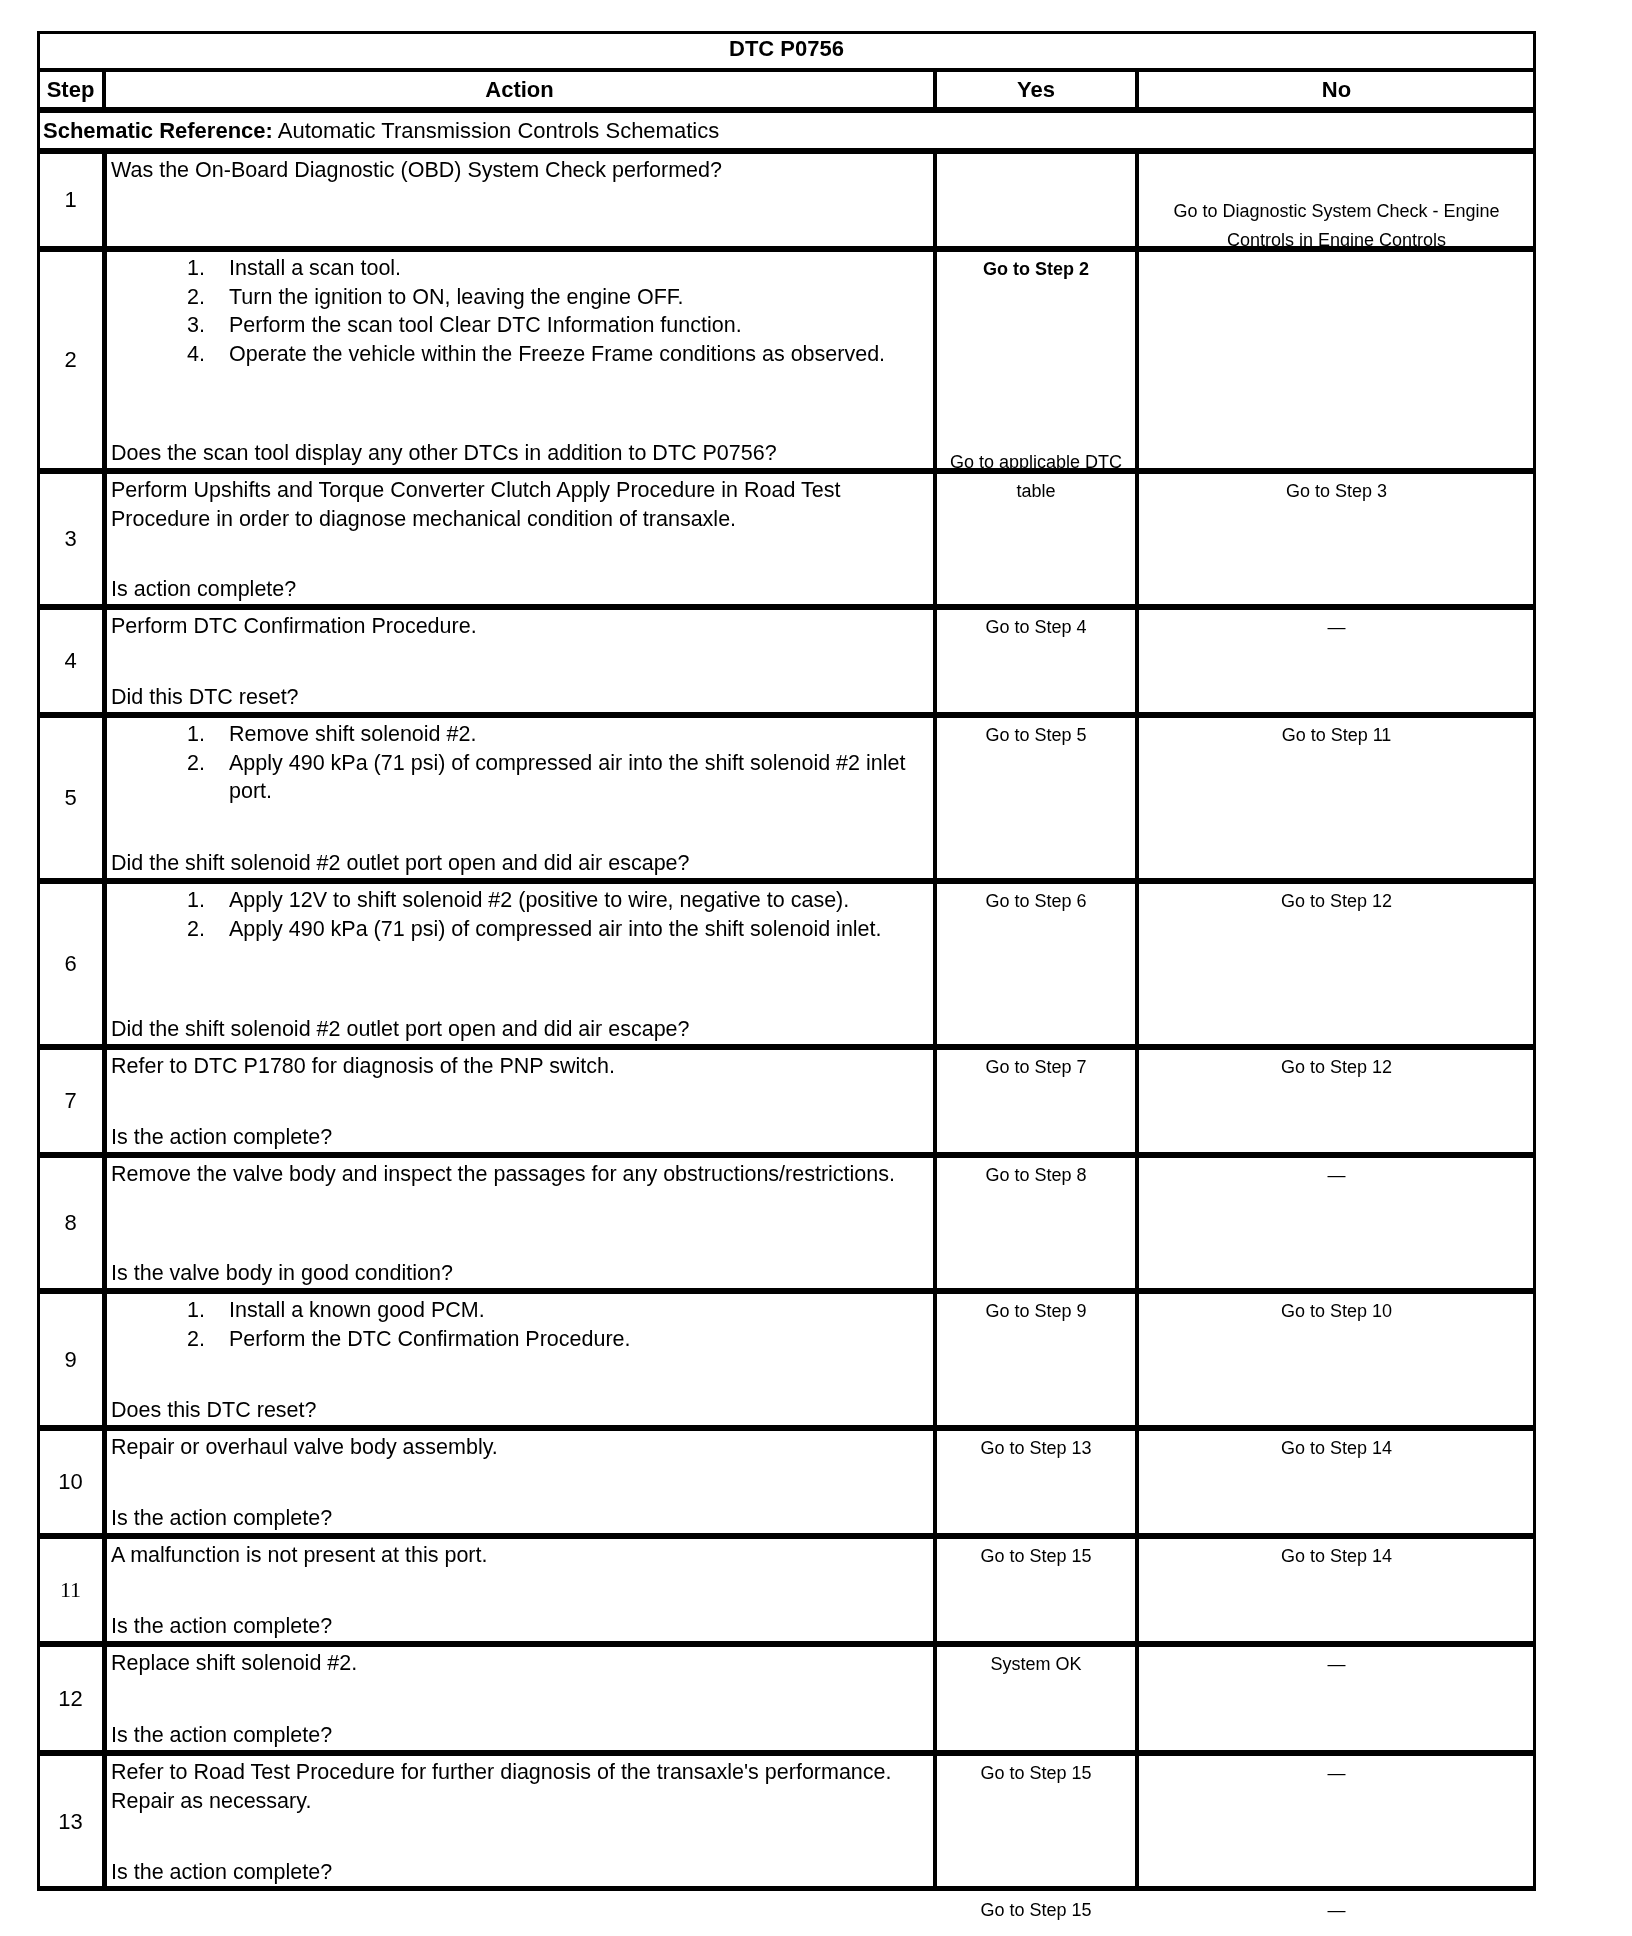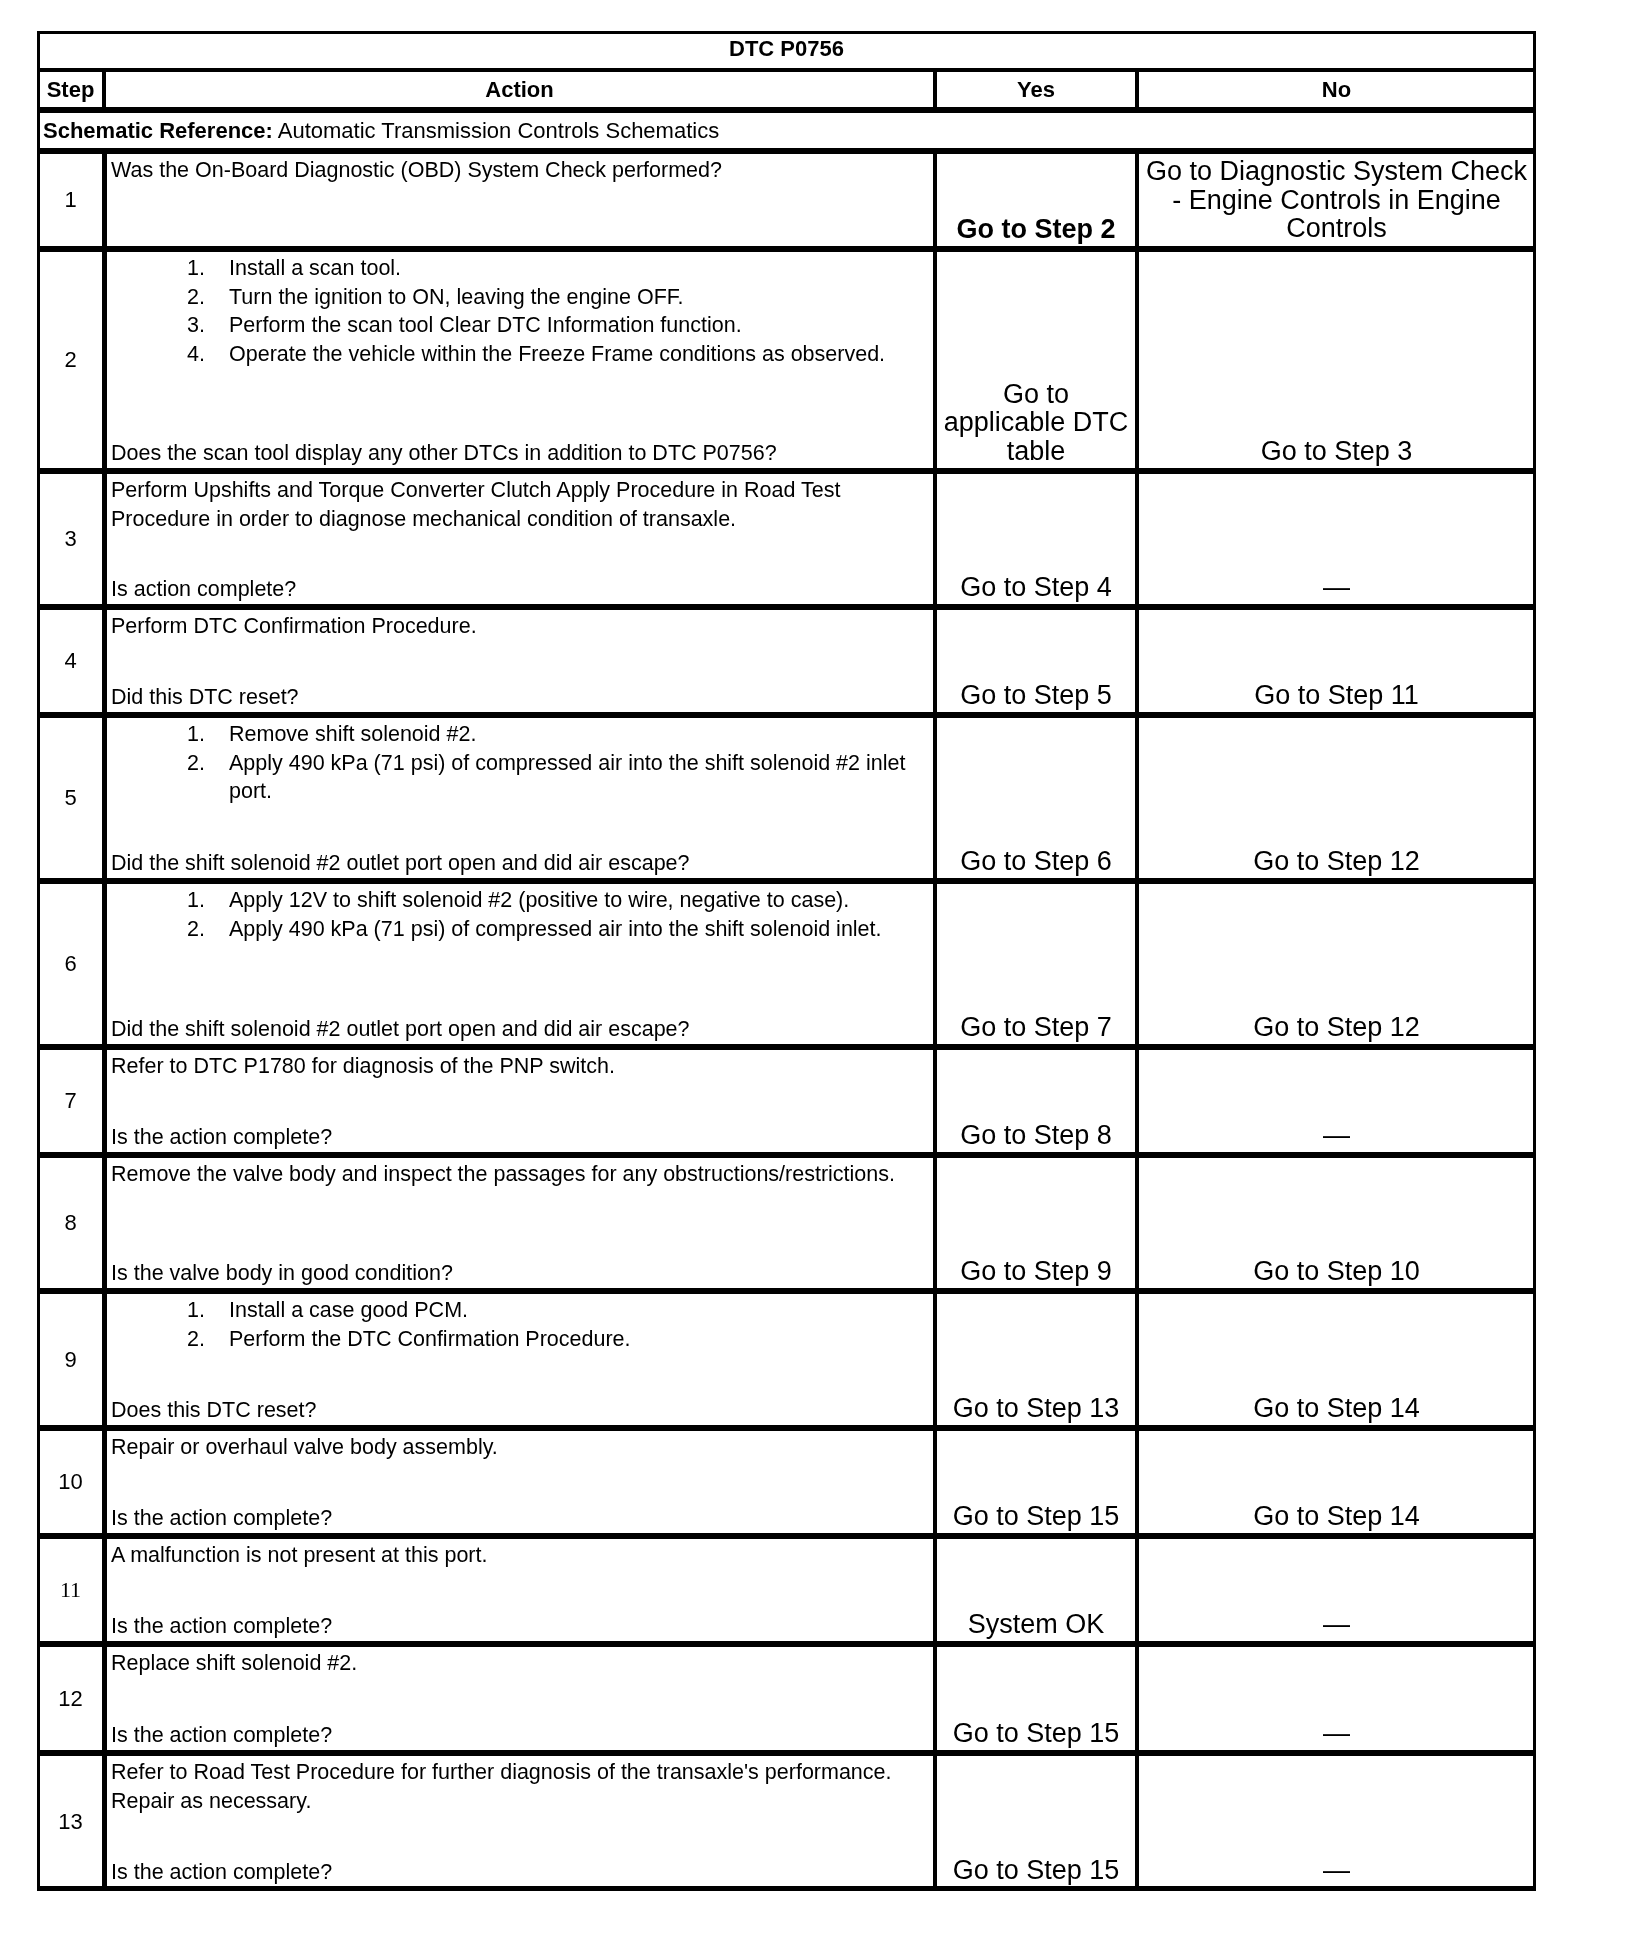--- a/index.html
+++ b/index.html
@@ -14,21 +14,21 @@
   .hdr { text-align: center; font-weight: bold; font-size: 22px; line-height: 34px; }
   .schem { padding-left: 6px; font-size: 22px; line-height: 36px; }
   .schem b { font-weight: bold; }
   .stepnum { text-align: center; display: flex; align-items: center; justify-content: center; font-size: 22px; }
   .action { padding: 5px 6px 4px 7px; display: flex; flex-direction: column; justify-content: space-between; line-height: 28.5px; font-size: 21.5px; }
   .action .top { }
   .action ol { margin: 0; padding-left: 100px; }
   .action ol li { padding-left: 18px; }
   .action ol li::marker { font-size: 21.5px; }
   .res { text-align: center; display: flex; flex-direction: column; justify-content: flex-end;
-         padding: 4px 6px 6px 6px; line-height: 28.5px; font-size: 27px; }
+         padding: 4px 6px 6px 6px; line-height: 28.5px; font-size: 18px; margin-top: 40px; }
 </style>
 </head>
 <body>
 
 <div id="doc">
 
   <div class="cell title" style="left:37px; top:31px; width:1499px; height:39px;">DTC P0756</div>
 
   <div class="cell hdr" style="left:37px; top:70px; width:67px; height:40px; line-height:40px;">Step</div>
   <div class="cell hdr" style="left:104px; top:70px; width:831px; height:40px; line-height:40px;">Action</div>
@@ -152,21 +152,21 @@
     <div class="cell res" style="left: 935px; width: 202px; top: 1155px; height: 136px;">
       <div>Go to Step 9</div>
     </div>
     <div class="cell res" style="left: 1137px; width: 399px; top: 1155px; height: 136px;">
       <div>Go to Step 10</div>
     </div>
     <div class="cell stepnum" style="left: 37px; width: 67px; top: 1291px; height: 137px;">9</div>
     <div class="cell action" style="left: 104px; width: 831px; top: 1291px; height: 137px;">
       <div class="top">
         <ol>
-          <li>Install a case good PCM.</li>
+          <li>Install a known good PCM.</li>
           <li>Perform the DTC Confirmation Procedure.</li>
         </ol>
       </div>
       <div>Does this DTC reset?</div>
     </div>
     <div class="cell res" style="left: 935px; width: 202px; top: 1291px; height: 137px;">
       <div>Go to Step 13</div>
     </div>
     <div class="cell res" style="left: 1137px; width: 399px; top: 1291px; height: 137px;">
       <div>Go to Step 14</div>

